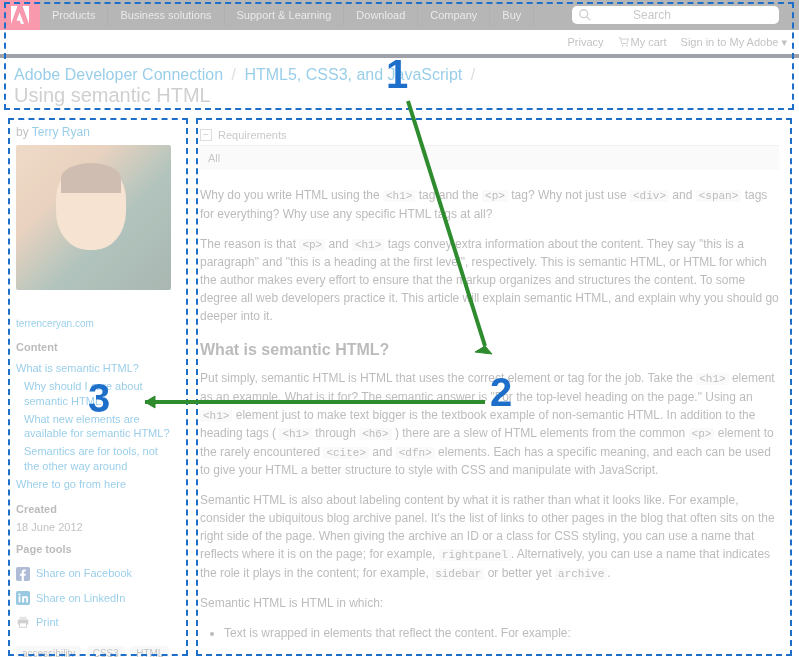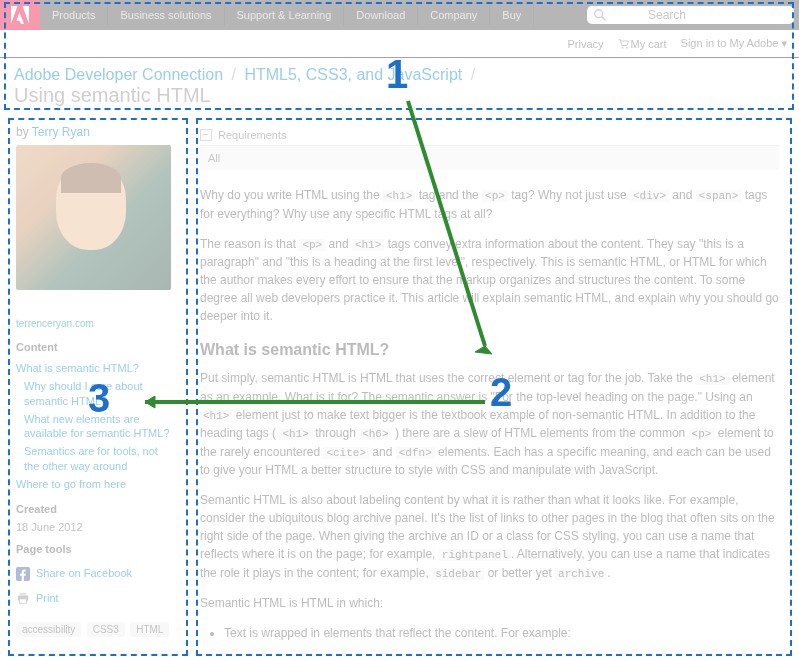--- a/index.html
+++ b/index.html
@@ -3,24 +3,24 @@
 <meta charset="utf-8">
 <style>
 * { margin: 0; padding: 0; box-sizing: border-box; }
 body { font-family: Arial, Helvetica, sans-serif; font-size: 12px; color: #333; width: 799px; background: #fff; position: relative; }
 .overlay { position: absolute; top: 0; left: 0; right: 0; bottom: 0; background: rgba(255,255,255,0.6); pointer-events: none; z-index: 50; }
 .topnav { background: #4a4a4a; height: 30px; display: flex; align-items: center; color: #ccc; }
 .nav-logo { width: 40px; height: 30px; background: #e03; display: flex; align-items: center; justify-content: center; }
 .nav-logo svg { width: 24px; height: 24px; }
 .nav-items { display: flex; flex: 1; }
 .nav-item { padding: 0 12px; height: 22px; display: flex; align-items: center; border-right: 1px solid #3a3a3a; font-size: 11px; cursor: pointer; }
-.search-wrap { display: flex; align-items: center; background: #fff; border-radius: 5px; margin-right: 5px; padding: 2px 6px; gap: 37px; }
+.search-wrap { display: flex; align-items: center; background: #fff; border-radius: 5px; margin-right: 20px; padding: 2px 6px; gap: 37px; }
 .search-wrap input { border: none; outline: none; font-size: 12px; width: 140px; }
 .search-icon { width: 14px; height: 14px; color: #888; margin-right: 4px; }
-.subnav { height: 28px; display: flex; justify-content: flex-end; align-items: center; gap: 14px; padding: 0 12px; font-size: 11px; color: #666; border-bottom: 1px solid #0f172a; }
+.subnav { height: 28px; display: flex; justify-content: flex-end; align-items: center; gap: 14px; padding: 0 12px; font-size: 11px; color: #666; border-bottom: 4px solid #0f172a; }
 .subnav a { color: #666; text-decoration: none; }
 .cart-icon { width: 12px; height: 12px; }
 .breadcrumb { padding: 8px 14px 0; font-size: 16px; }
 .breadcrumb a { color: #0084c8; text-decoration: none; }
 .breadcrumb .sep { color: #aaa; margin: 0 4px; }
 .page-title { padding: 0 14px 10px; font-size: 20px; font-weight: normal; color: #888; }
 .main { display: flex; padding: 0 8px; gap: 8px; }
 .sidebar { width: 172px; padding: 8px; }
 .byline { font-size: 12px; color: #666; margin-bottom: 6px; }
 .byline a { color: #0084c8; text-decoration: none; }
@@ -122,20 +122,29 @@
     <div class="tools">
       <div class="tool-item">
         <svg class="tool-icon" viewBox="0 0 16 16">
             <rect width="16" height="16" fill="#3b5998" rx="2"></rect>
             <path fill="#fff" d="M9 16V10h2l.3-2.3H9V6.2c0-.7.2-1.1 1.1-1.1H11V3c-.2 0-.9-.1-1.7-.1-1.7 0-2.8 1-2.8 2.9v1.9H4.5V10H6.5v6H9z"></path>
           </svg>
         <a href="#">Share on Facebook</a>
       </div>
       <div class="tool-item">
         <svg class="tool-icon" viewBox="0 0 16 16">
+            <rect width="16" height="16" fill="#0077b5" rx="2"></rect>
+            <rect x="3" y="6" width="2" height="7" fill="#fff"></rect>
+            <circle cx="4" cy="4" r="1.2" fill="#fff"></circle>
+            <path fill="#fff" d="M7 6h2v1c.3-.6 1-1.2 2.1-1.2 2.2 0 2.6 1.5 2.6 3.4V13h-2V9.6c0-.8 0-1.9-1.1-1.9s-1.3.9-1.3 1.8V13H7V6z"></path>
+          </svg>
+        <a href="#">Share on LinkedIn</a>
+      </div>
+      <div class="tool-item">
+        <svg class="tool-icon" viewBox="0 0 16 16">
             <rect x="2" y="5" width="12" height="6" fill="#888" rx="1"></rect>
             <rect x="4" y="2" width="8" height="3" fill="#bbb"></rect>
             <rect x="4" y="9" width="8" height="5" fill="#fff" stroke="#888"></rect>
           </svg>
         <a href="#">Print</a>
       </div>
     </div>
 
     <div style="margin-top:10px">
       <span class="tag">accessibility</span>

